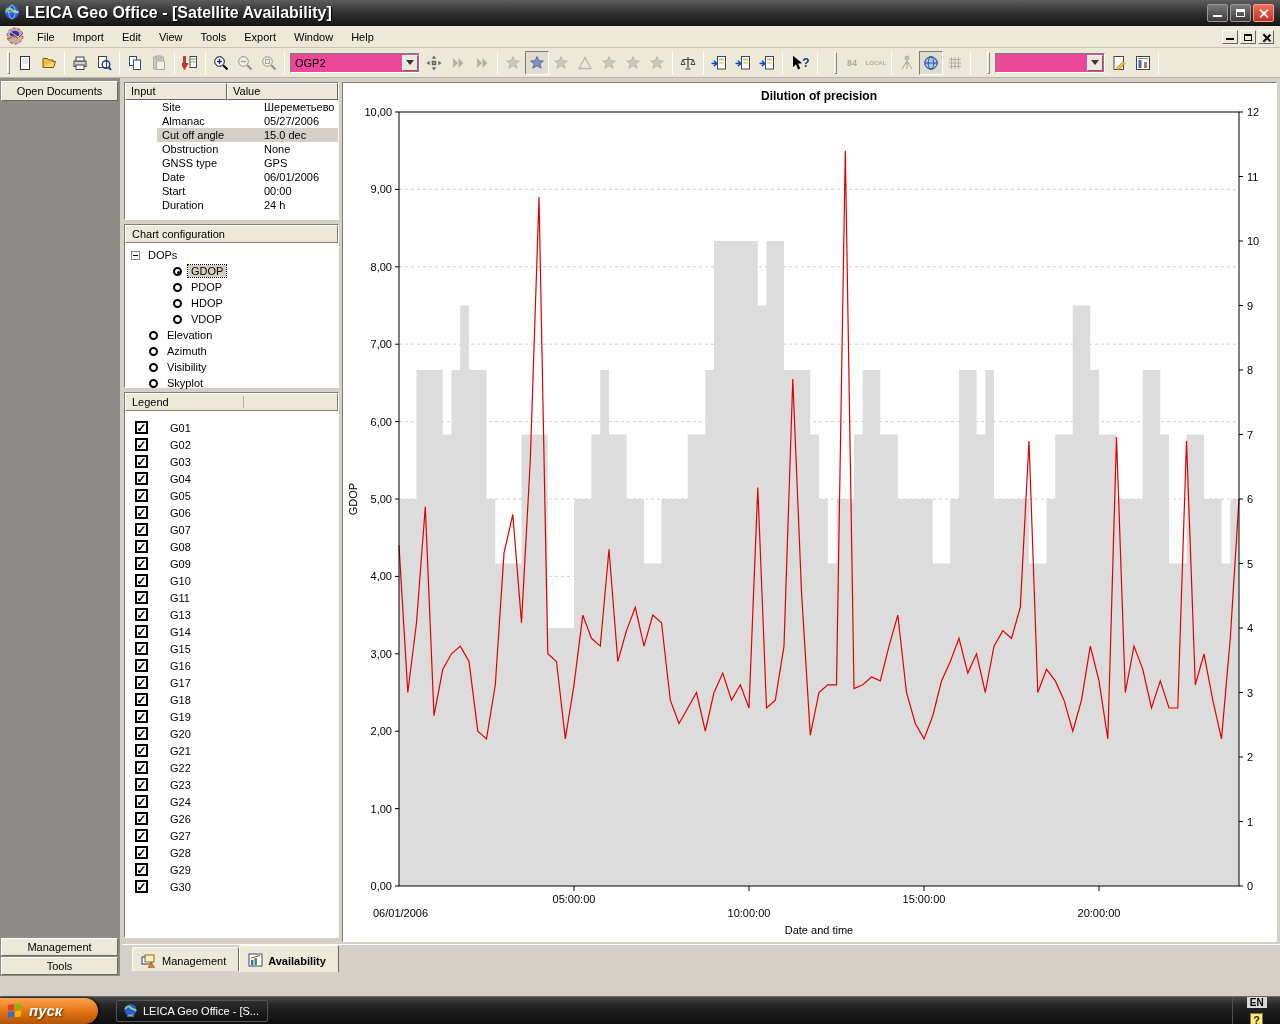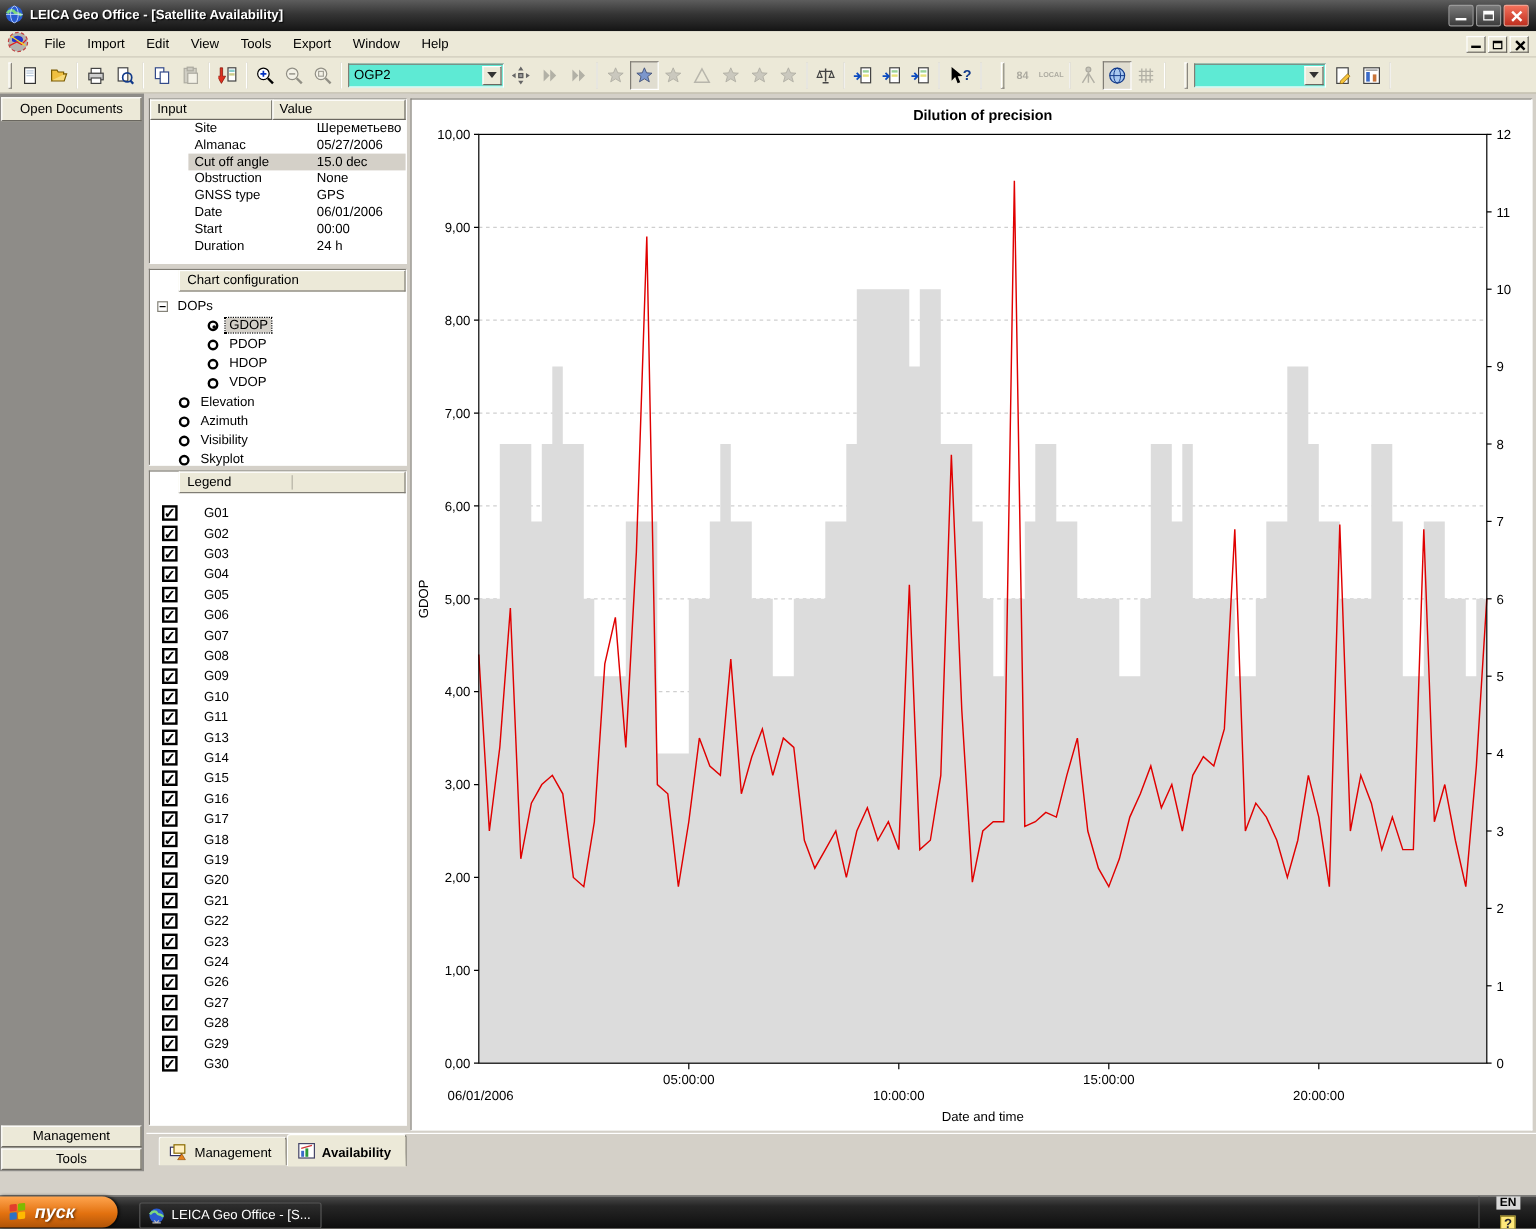--- a/index.html
+++ b/index.html
@@ -7,21 +7,21 @@
   .screen{position:relative;width:1280px;height:1024px;background:#d4d0c8;overflow:hidden;font-size:11px;color:#000;}
 
   
   .out{border:1px solid;border-color:#ffffff #6a675f #6a675f #ffffff;}
   .in{border:1px solid;border-color:#807d75 #ffffff #ffffff #807d75;}
 
   
   .titlebar{position:absolute;left:0;top:0;width:1280px;height:26px;
     background:linear-gradient(180deg,#5d5d5d 0%,#353535 45%,#141414 100%);
     display:flex;align-items:center;padding:0 4px;}
-  .titlebar .ttext{color:#fff;font-weight:bold;font-size:11px;margin-left:5px;flex:1;
+  .titlebar .ttext{color:#fff;font-weight:bold;font-size:16px;margin-left:5px;flex:1;
     text-shadow:1px 1px 1px #000;white-space:nowrap;}
   .winbtns{display:flex;gap:2px;margin-right:2px;}
   .wbtn{width:21px;height:18px;display:flex;align-items:center;justify-content:center;
     background:linear-gradient(180deg,#7a7a7a,#3c3c3c);border:1px solid #9a9a9a;border-radius:2px;position:relative;}
   .wbtn.close{background:linear-gradient(180deg,#f2705a,#c03020);border-color:#f0a090;}
   .g-min{position:absolute;left:5px;bottom:4px;width:9px;height:2px;background:#fff;}
   .g-res{position:absolute;left:5px;top:4px;width:9px;height:8px;border:1px solid #fff;border-top-width:3px;}
   .g-x::before,.g-x::after{content:"";position:absolute;left:9px;top:3px;width:2px;height:11px;background:#fff;}
   .g-x::before{transform:rotate(45deg);} .g-x::after{transform:rotate(-45deg);}
 
@@ -39,21 +39,21 @@
 
   
   .toolbar{position:absolute;left:0;top:48px;width:1280px;height:30px;background:#ece9d8;
     border-bottom:1px solid #b8b5a5;display:flex;align-items:center;padding:0 4px;overflow:hidden;}
   .tbgrip{width:3px;height:22px;margin:0 3px;border:1px solid;border-color:#fff #8a877f #8a877f #fff;}
   .tbsep{width:1px;height:22px;background:#a8a598;border-right:1px solid #fff;margin:0 3px;}
   .tbtn{width:24px;height:24px;display:flex;align-items:center;justify-content:center;border:1px solid transparent;}
   .tbtn.pressed{border-color:#807d75 #fff #fff #807d75;background:#e0ddd0;}
   .tbtn.disabled{opacity:.38;filter:grayscale(1);}
   .tbtn svg{display:block;}
-  .combo{height:20px;background:#5eead4;border:1px solid;border-color:#807d75 #fff #fff #807d75;
+  .combo{height:20px;background:#ec4899;border:1px solid;border-color:#807d75 #fff #fff #807d75;
     display:flex;align-items:center;margin:0 2px;}
   .combo .cval{flex:1;padding:0 4px;white-space:nowrap;overflow:hidden;}
   .combo .cbtn{width:16px;height:16px;margin-right:1px;background:#ece9d8;border:1px solid;
     border-color:#fff #6a675f #6a675f #fff;display:flex;align-items:center;justify-content:center;}
   .carrow{width:0;height:0;border:4px solid transparent;border-top:5px solid #333;margin-top:4px;}
   .icolabel{font-size:9px;font-weight:bold;color:#444;}
 
   
   .sidebar{position:absolute;left:0;top:78px;width:120px;height:898px;background:#8e8c88;}
   .od-header{position:absolute;left:1px;top:3px;width:117px;height:20px;background:#ece9d8;
@@ -68,21 +68,21 @@
   .gridpanel{position:absolute;left:124px;top:82px;width:215px;height:138px;background:#fff;}
   .grid-head{display:flex;height:17px;}
   .grid-head .hc{background:#ece9d8;padding:1px 5px;}
   .grid-row{display:flex;height:14px;line-height:14px;margin-left:32px;}
   .grid-row .c1{width:102px;padding:0 5px;overflow:hidden;white-space:nowrap;}
   .grid-row .c2{flex:1;padding:0 5px;overflow:hidden;white-space:nowrap;}
   .grid-row.sel{background:#d4d0c8;}
 
   .boxpanel{position:absolute;left:124px;width:215px;background:#fff;}
   .box-head{height:18px;background:#ece9d8;padding:2px 6px;border:1px solid;
-    border-color:#fff #807d75 #807d75 #fff;display:flex;align-items:center;margin-left:24px;}
+    border-color:#fff #807d75 #807d75 #fff;display:flex;align-items:center;}
   .box-head .seg2{margin-left:auto;width:88px;height:100%;border-left:1px solid #b5b2a5;}
 
   
   .tree{padding:4px 2px 0 6px;}
   .trow{height:16px;display:flex;align-items:center;}
   .expander{width:9px;height:9px;border:1px solid #848278;background:#fff;position:relative;margin-right:5px;}
   .expander::before{content:"";position:absolute;left:1px;top:3px;width:5px;height:1px;background:#000;}
   .radio{width:9px;height:9px;border-radius:50%;border:2px solid #000;background:#fff;position:relative;margin-right:6px;flex:none;}
   .radio.on::before{content:"";position:absolute;left:2px;top:2px;width:3px;height:3px;border-radius:50%;background:#000;}
   .tlabel{padding:0 3px;}
@@ -108,21 +108,21 @@
 
   
   .statusbar{position:absolute;left:0;top:976px;width:1280px;height:20px;background:#ece9d8;
     display:flex;align-items:center;gap:4px;padding:0 3px;}
   .sseg{height:15px;border:1px solid;border-color:#807d75 #fff #fff #807d75;
     display:flex;align-items:center;justify-content:center;}
 
   
   .taskbar{position:absolute;left:0;top:996px;width:1280px;height:28px;
     background:linear-gradient(180deg,#4a4a4a 0%,#262626 30%,#0d0d0d 100%);
-    border-top:1px solid #6a6a6a;display:flex;align-items:flex-end;}
+    border-top:1px solid #6a6a6a;display:flex;align-items:center;}
   .startbtn{height:26px;width:98px;margin:1px 0;display:flex;align-items:center;gap:6px;padding-left:8px;
     background:linear-gradient(180deg,#ffa54f 0%,#e2710f 55%,#b05408 100%);
     border-radius:0 13px 13px 0;box-shadow:1px 0 3px #000;color:#fff;font-weight:bold;font-size:15px;font-style:italic;
     text-shadow:1px 1px 2px #5a2a00;}
   .flag{width:15px;height:14px;display:grid;grid-template-columns:6px 6px;grid-template-rows:6px 6px;gap:1px;transform:skewY(-6deg);}
   .flag i{border-radius:1px;}
   .taskitem{height:22px;margin-left:18px;width:152px;display:flex;align-items:center;gap:5px;padding:0 6px;
     background:linear-gradient(180deg,#2e2e2e,#101010);border:1px solid #565656;border-radius:2px;color:#fff;
     font-size:11px;white-space:nowrap;overflow:hidden;}
   .tray{margin-left:auto;display:flex;align-items:center;gap:5px;padding:0 8px;height:100%;border-left:1px solid #505050;flex-direction:column;}

